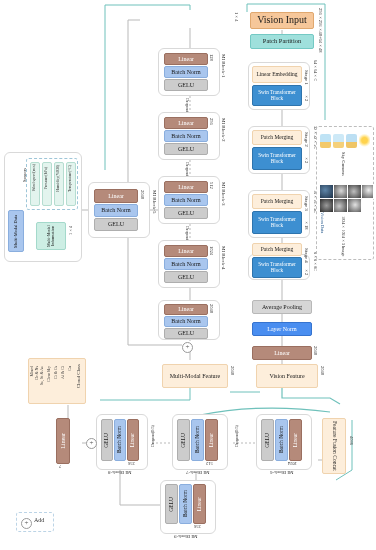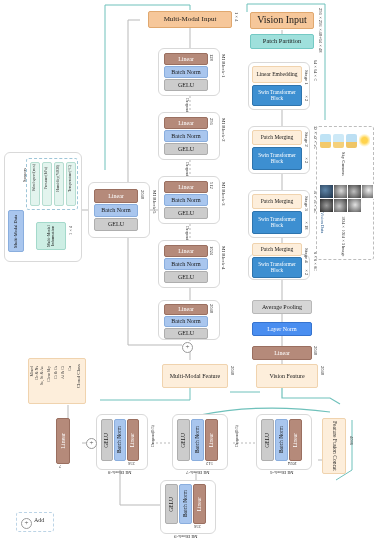--- a/index.html
+++ b/index.html
@@ -93,23 +93,20 @@
     <path d="M196,472 L196,480" fill="none" stroke="#b9b9b9" stroke-width="1"></path>
 
     <path d="M160,505 L120,505 L120,450" fill="none" stroke="#b9b9b9" stroke-width="1"></path>
     <path d="M68,430 L68,405" fill="none" stroke="#b9b9b9" stroke-width="1"></path>
     <path d="M95,443 L82,443" fill="none" stroke="#b9b9b9" stroke-width="1"></path>
 
     <path d="M352,420 L352,470 L336,480" fill="none" stroke="#6fc1bb" stroke-width="1"></path>
     <path d="M200,415 C250,405 300,408 330,412" fill="none" stroke="#6fc1bb" stroke-width="1.2"></path>
   </svg>
 
-  <div class="box orange" style="left:148px;top:11px;width:84px;height:17px;font-size:7px;">
-    <span>Multi-Modal Input</span>
-  </div>
   <div class="lbl vert" style="left:234px;top:12px;font-size:4.5px;">1×4</div>
 
   <div class="box orange" style="left:250px;top:12px;width:64px;height:17px;font-size:10px;">
     <span>Vision Input</span>
   </div>
   <div class="box teal" style="left:250px;top:34px;width:64px;height:15px;font-size:6.5px;">
     <span>Patch Partition</span>
   </div>
   <div class="lbl vert" style="left:318px;top:8px;font-size:4.5px;">256×256×48+64×48</div>
 

